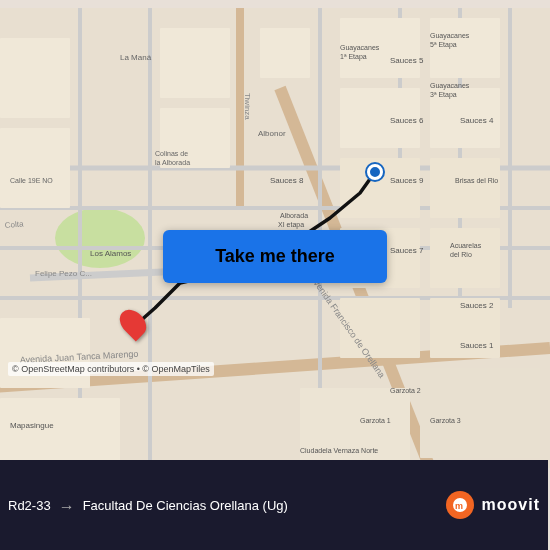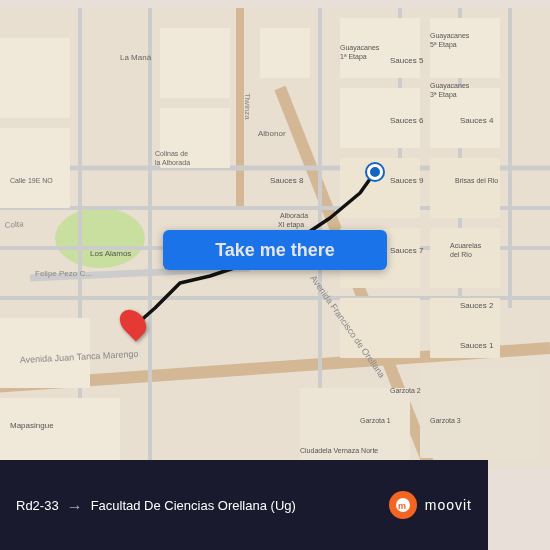--- a/index.html
+++ b/index.html
@@ -19,26 +19,26 @@
       position: absolute;
       top: 0; left: 0;
       width: 100%; height: 100%;
     }
 
     
     #bottom-bar {
       position: absolute;
       bottom: 0;
       left: 0;
-      width: 488px;
+      width: 548px;
       height: 90px;
       background: #1a1a2e;
       display: flex;
       align-items: center;
-      padding: 0 16px;
+      padding: 0 8px;
       z-index: 10;
     }
 
     .route-info {
       display: flex;
       align-items: center;
       flex: 1;
       gap: 8px;
     }
 
@@ -48,22 +48,22 @@
       font-weight: 500;
     }
 
     .route-arrow {
       color: #aaa;
       font-size: 16px;
     }
 
     .moovit-text {
       color: #fff;
-      font-size: 14px;
-      font-weight: normal;
+      font-size: 16px;
+      font-weight: bold;
       letter-spacing: 1px;
     }
 
     .moovit-icon {
       width: 28px;
       height: 28px;
       background: #f26522;
       border-radius: 50%;
       display: flex;
       align-items: center;
@@ -88,23 +88,23 @@
       border-radius: 2px;
       z-index: 20;
     }
 
     
     .take-me-there-btn {
       position: absolute;
       top: 222px;
       left: 163px;
       width: 224px;
-      height: 40px;
+      height: 53px;
       background: #1a73e8;
-      color: #e5e5e5;
+      color: #000000;
       font-size: 18px;
       font-weight: bold;
       border: none;
       border-radius: 6px;
       cursor: pointer;
       z-index: 30;
       display: flex;
       align-items: center;
       justify-content: center;
       box-shadow: 0 2px 8px rgba(0,0,0,0.3);
@@ -253,20 +253,23 @@
   </svg>
 
   <div class="marker-origin"></div>
 
   <div class="marker-dest">
     <div class="pin"></div>
   </div>
 
   <button class="take-me-there-btn">Take me there</button>
 
+  <div class="osm-attr">
+    <span>© OpenStreetMap contributors • © OpenMapTiles</span>
+  </div>
 </div>
 
 <div id="bottom-bar">
   <div class="route-info">
     <span class="route-from">Rd2-33</span>
     <span class="route-arrow">→</span>
     <span class="route-to">Facultad De Ciencias Orellana (Ug)</span>
   </div>
   <div class="moovit-brand">
     <div class="moovit-icon">

